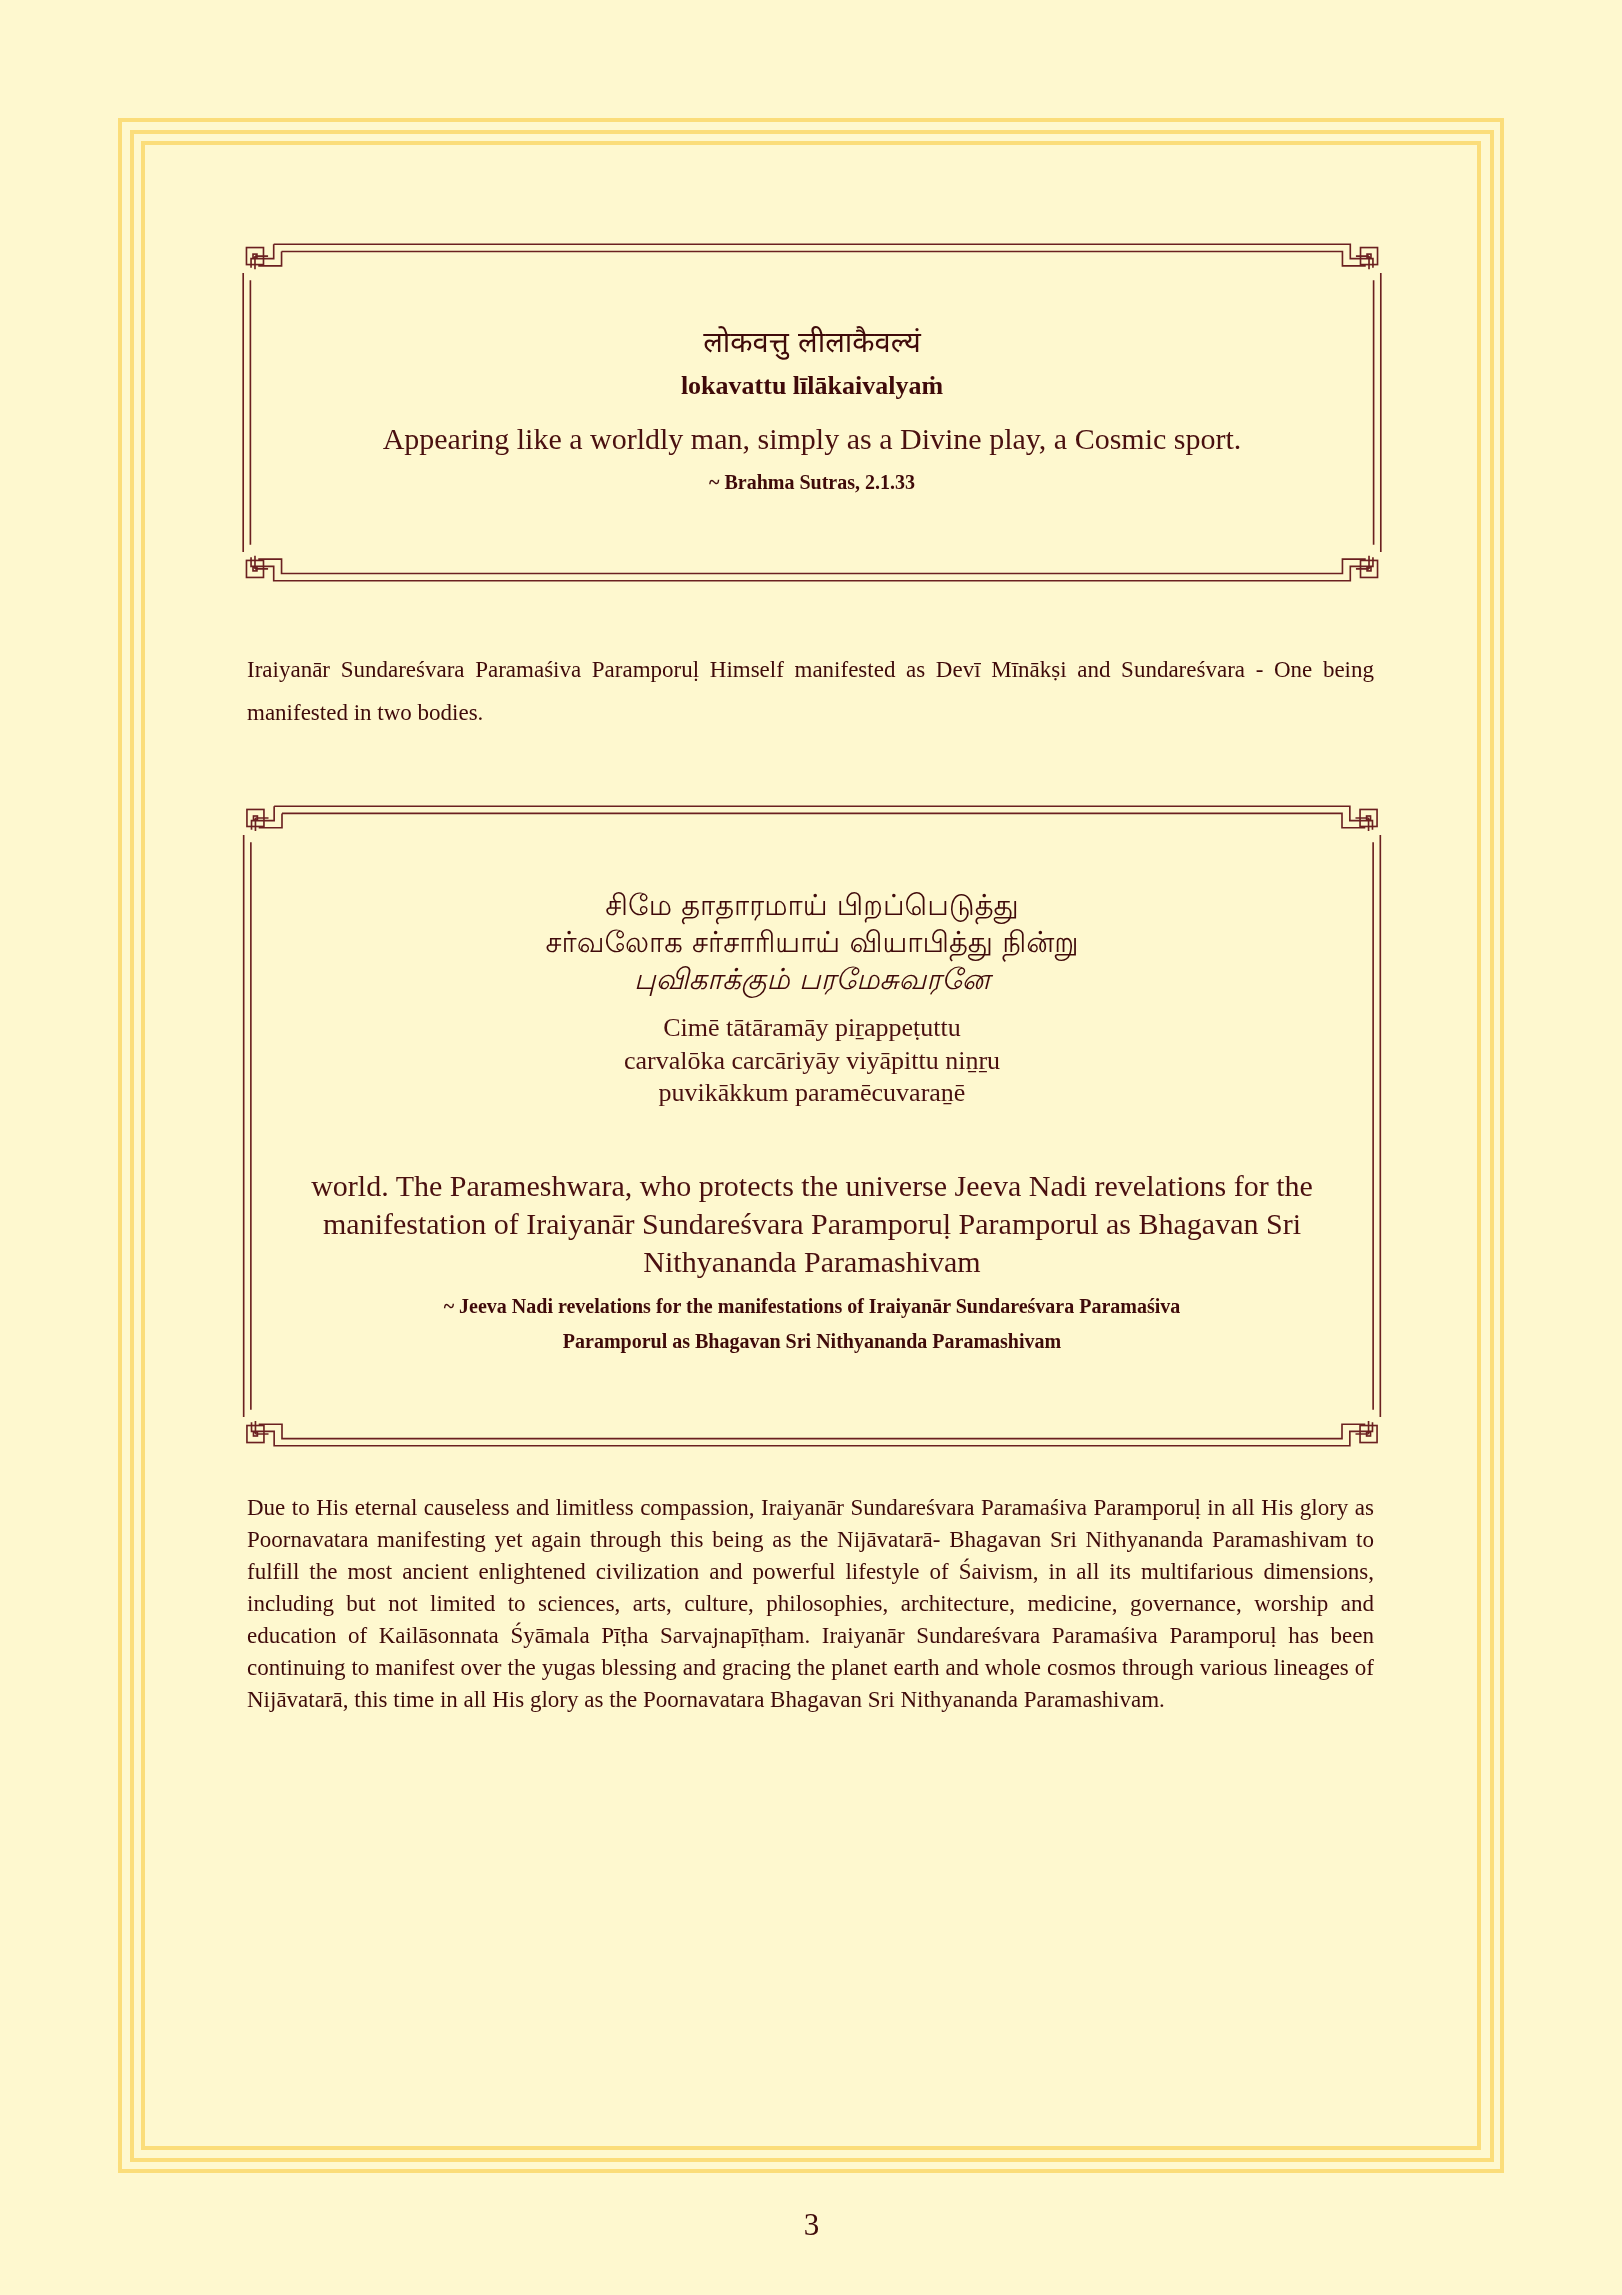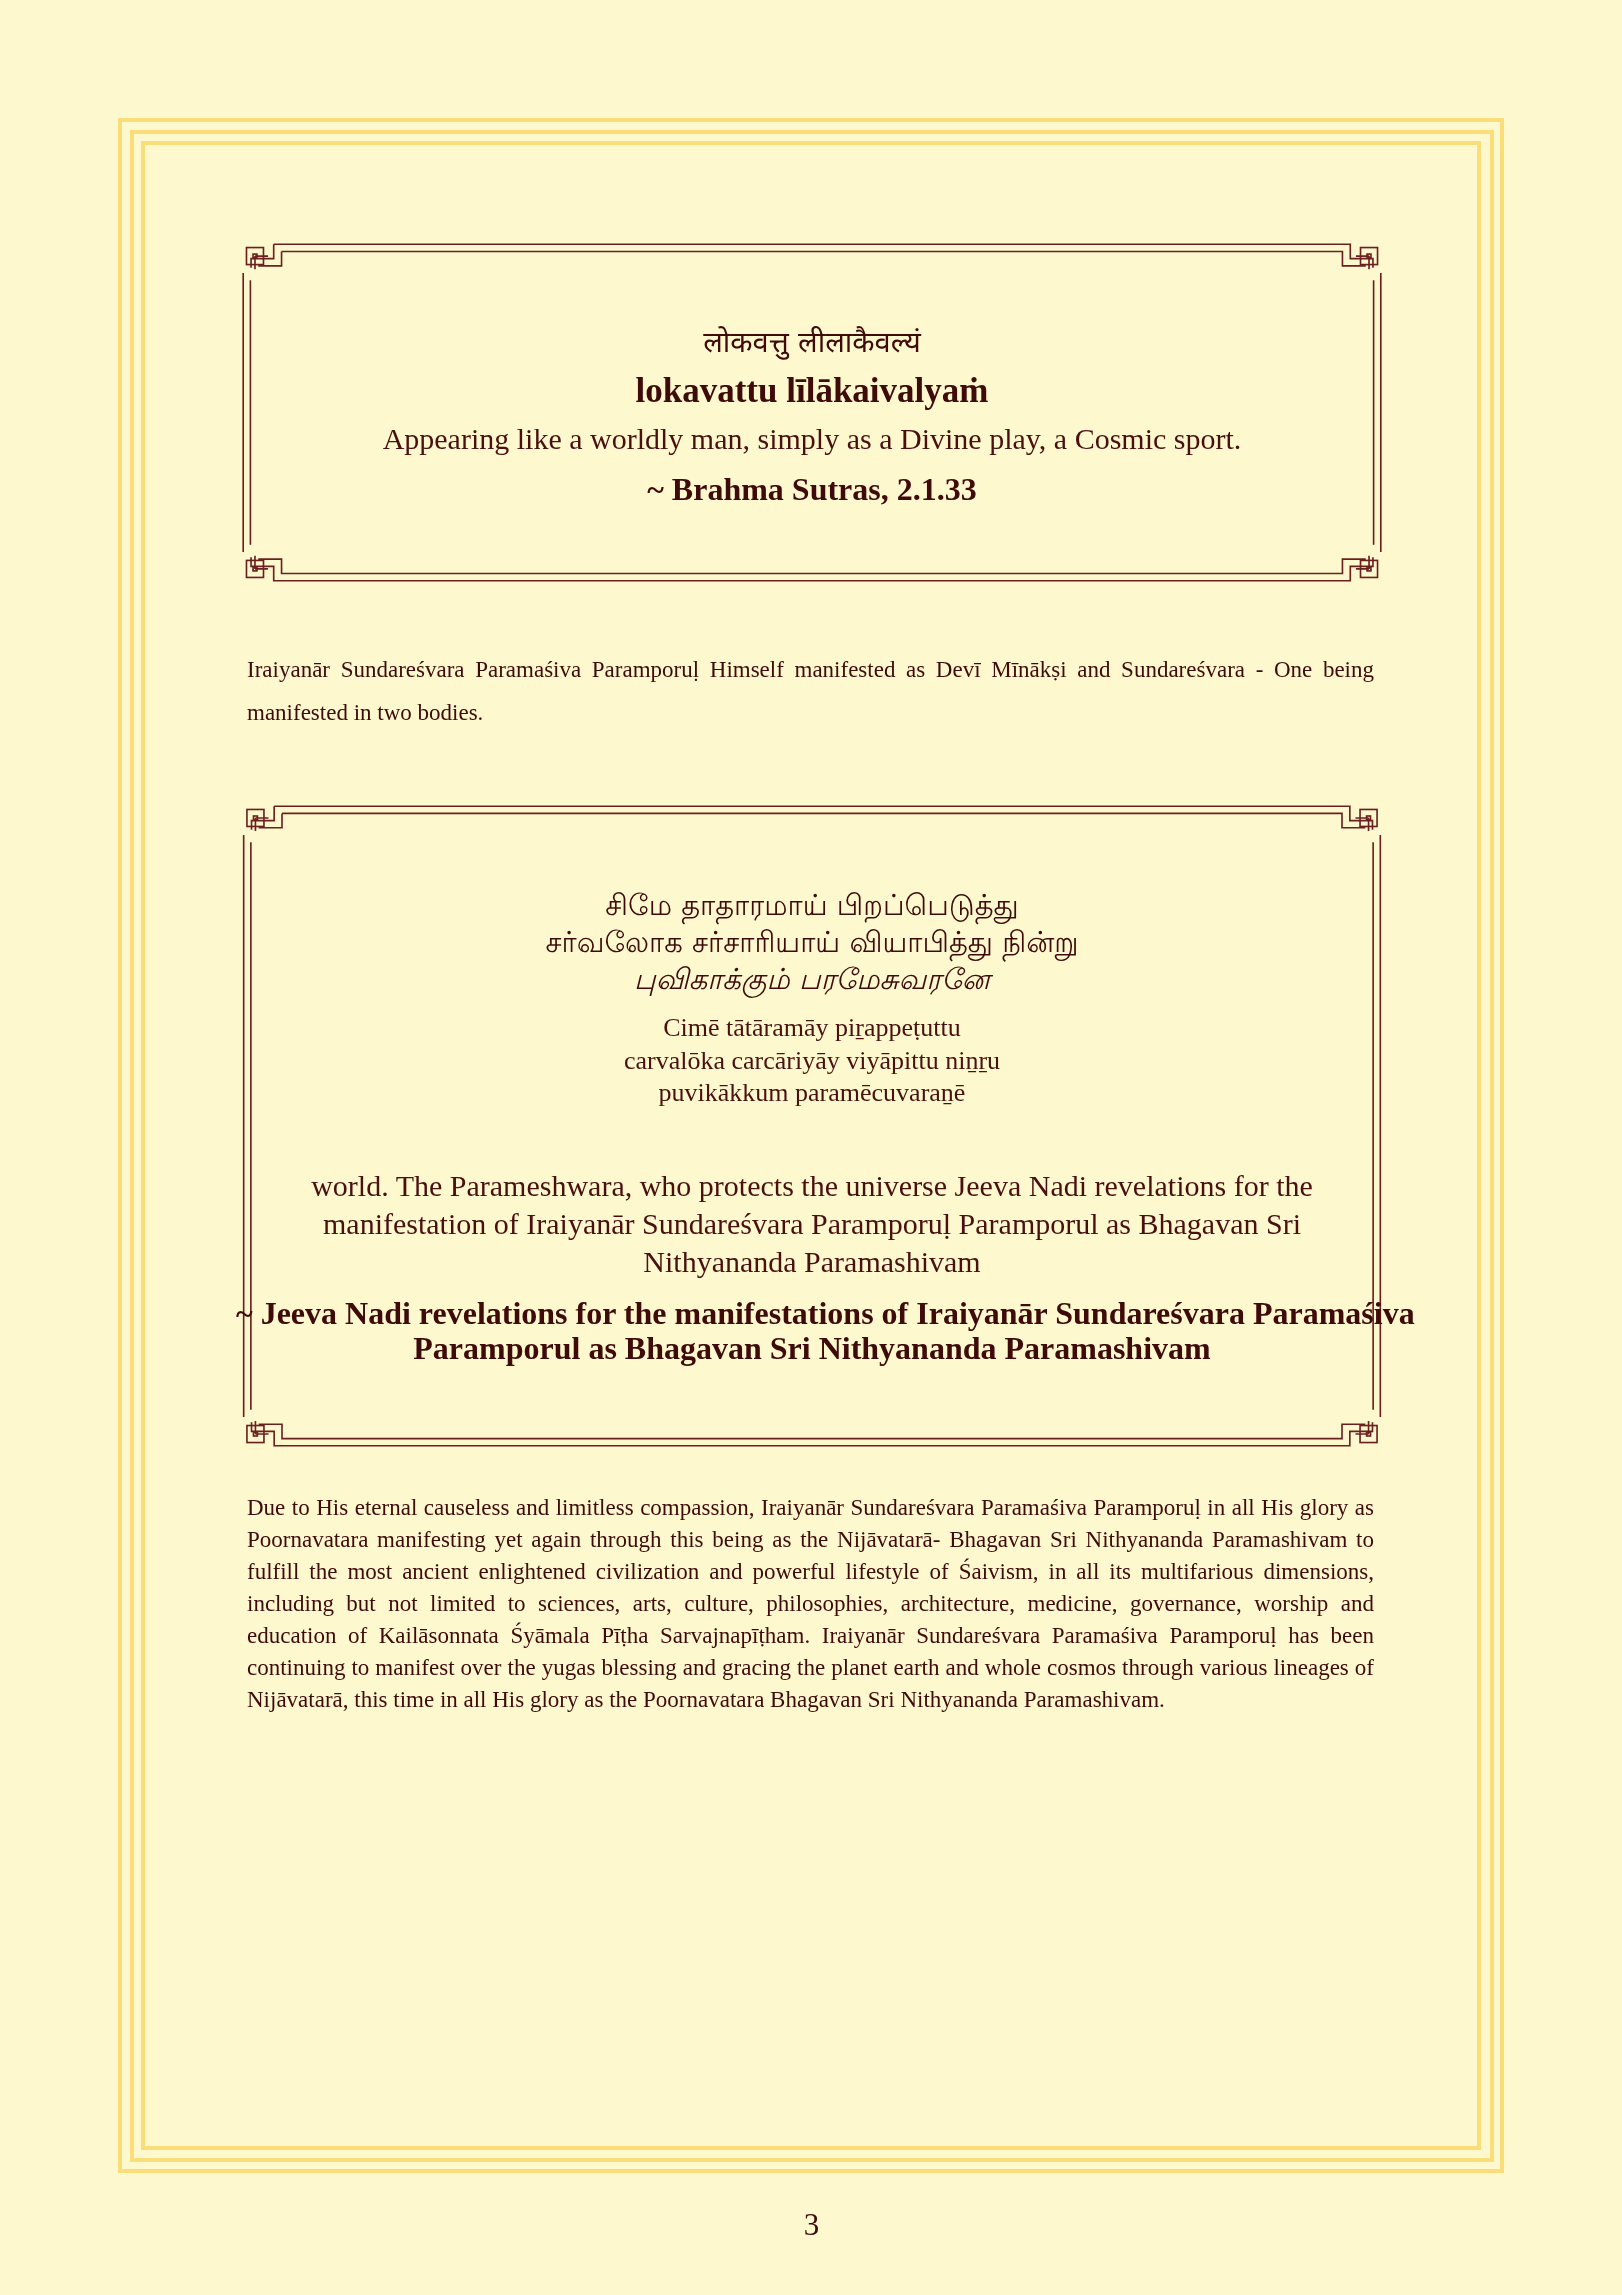--- a/index.html
+++ b/index.html
@@ -23,23 +23,23 @@
     .quote-box { position: absolute; left: 236px; width: 1152px; }
     .quote-box svg.frame { position: absolute; left: 0; top: 0; overflow: visible; }
     #box1 { top: 237px; height: 351px; }
     #box2 { top: 799px; height: 654px; }
 
     .center-line {
       position: absolute; left: 0; width: 1152px; text-align: center;
       white-space: nowrap;
     }
     .devanagari { font-family: "DejaVu Sans", sans-serif; font-size: 29px; }
-    .translit-bold { font-family: "Liberation Serif", serif; font-weight: bold; font-size: 35px; }
+    .translit-bold { font-family: "Liberation Serif", serif; font-weight: bold; font-size: 26px; }
     .italic-quote { font-family: "Liberation Serif", serif; font-size: 30px; color: #4a1010; }
-    .citation { font-family: "Liberation Serif", serif; font-weight: bold; font-size: 32px; }
+    .citation { font-family: "Liberation Serif", serif; font-weight: bold; font-size: 20px; }
     .tamil { font-family: "DejaVu Sans", sans-serif; font-size: 29px; line-height: 37px; }
     .tamil-translit { font-family: "Liberation Serif", serif; font-size: 26px; color: #4a1010; }
 
     .para {
       position: absolute; left: 247px; width: 1127px;
       font-family: "Liberation Serif", serif;
       font-size: 23px;
       text-align: justify;
       color: #3f0a0a;
     }

